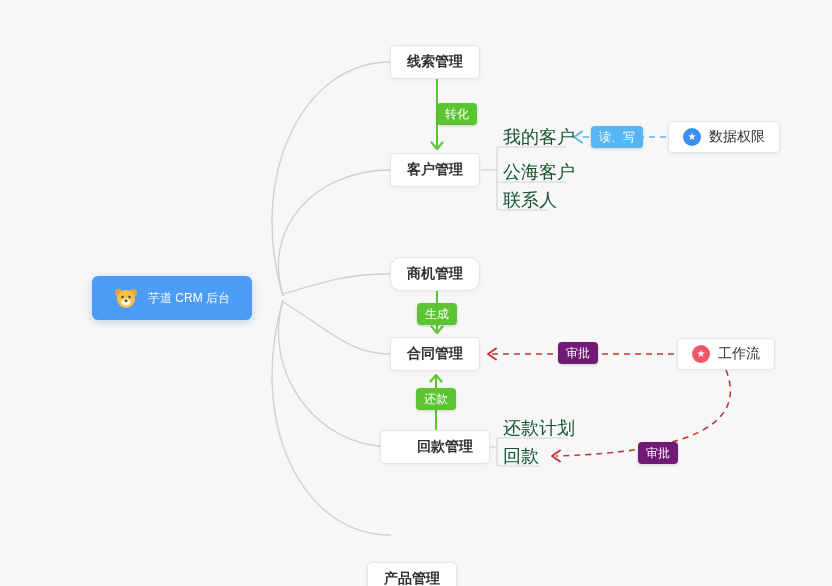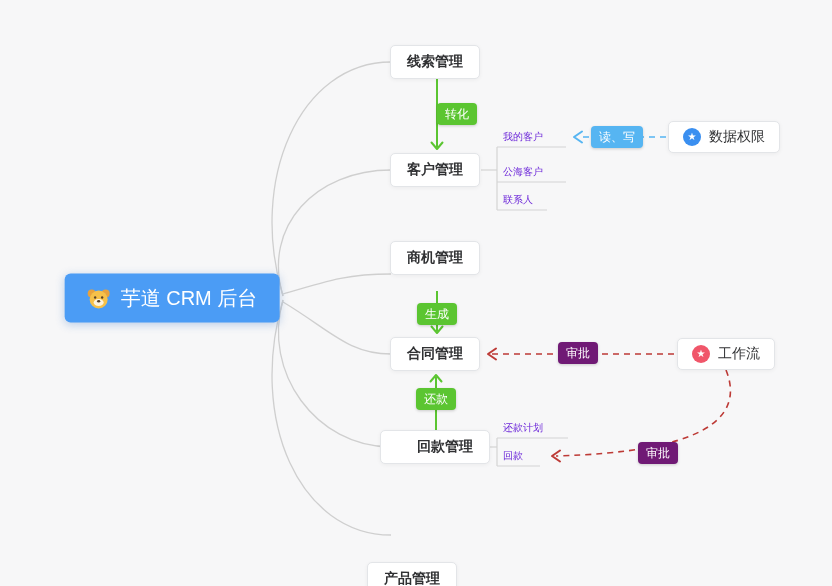--- a/index.html
+++ b/index.html
@@ -22,27 +22,27 @@
   .node{
     position:absolute;transform:translate(-50%,-50%);
     background:#fff;border:1px solid #e3e5e8;border-radius:5px;
     padding:7px 16px;font-size:14px;color:#303133;white-space:nowrap;
     box-shadow:0 1px 4px rgba(0,0,0,.05);
     font-weight:bold;
   }
   .root{
     position:absolute;transform:translate(-50%,-50%);
     background:#4b9cf5;color:#fff;border-radius:6px;
-    padding:11px 22px;font-size:20px;white-space:nowrap;
+    padding:11px 22px;font-size:12px;white-space:nowrap;
     display:flex;align-items:center;gap:10px;
     box-shadow:0 2px 8px rgba(60,120,200,.3);
   }
   .root .dog{display:flex;align-items:center;}
   .child{
-    position:absolute;font-size:10px;color:#6d28d9;white-space:nowrap;line-height:16px;
+    position:absolute;font-size:18px;color:#14532d;white-space:nowrap;line-height:16px;
   }
   .badge{
     position:absolute;transform:translate(-50%,-50%);
     color:#fff;font-size:12px;line-height:14px;padding:4px 8px;border-radius:4px;
     white-space:nowrap;box-shadow:0 1px 3px rgba(0,0,0,.18);
   }
   .badge.green{background:#5bc531;}
   .badge.blue{background:#56b5f2;}
   .badge.red{background:#701a75;}
   .side{
@@ -112,21 +112,21 @@
         <circle cx="8.5" cy="10" r="1.2" fill="#5b4226"></circle>
         <circle cx="15.5" cy="10" r="1.2" fill="#5b4226"></circle>
         <ellipse cx="12" cy="13.8" rx="1.6" ry="1.2" fill="#5b4226"></ellipse>
       </svg>
     </span>
     <span>芋道 CRM 后台</span>
   </div>
 
   <div class="node" style="left:435px;top:62px;">线索管理</div>
   <div class="node" style="left:435px;top:170px;">客户管理</div>
-  <div class="node" style="left:435px;top:258px;">商机管理</div>
+  <div class="node" style="left:435px;top:274px;border-radius:11px;">商机管理</div>
   <div class="node" style="left:435px;top:354px;">合同管理</div>
   <div class="node" style="left:435px;top:447px;padding-left:36px;">回款管理</div>
   <div class="node" style="left:412px;top:535px;margin-top:44px;">产品管理</div>
 
   <div class="child" style="left:503px;top:129px;">我的客户</div>
   <div class="child" style="left:503px;top:164px;">公海客户</div>
   <div class="child" style="left:503px;top:192px;">联系人</div>
 
   <div class="child" style="left:503px;top:420px;font-family:Liberation Serif, serif;">还款计划</div>
   <div class="child" style="left:503px;top:448px;">回款</div>

